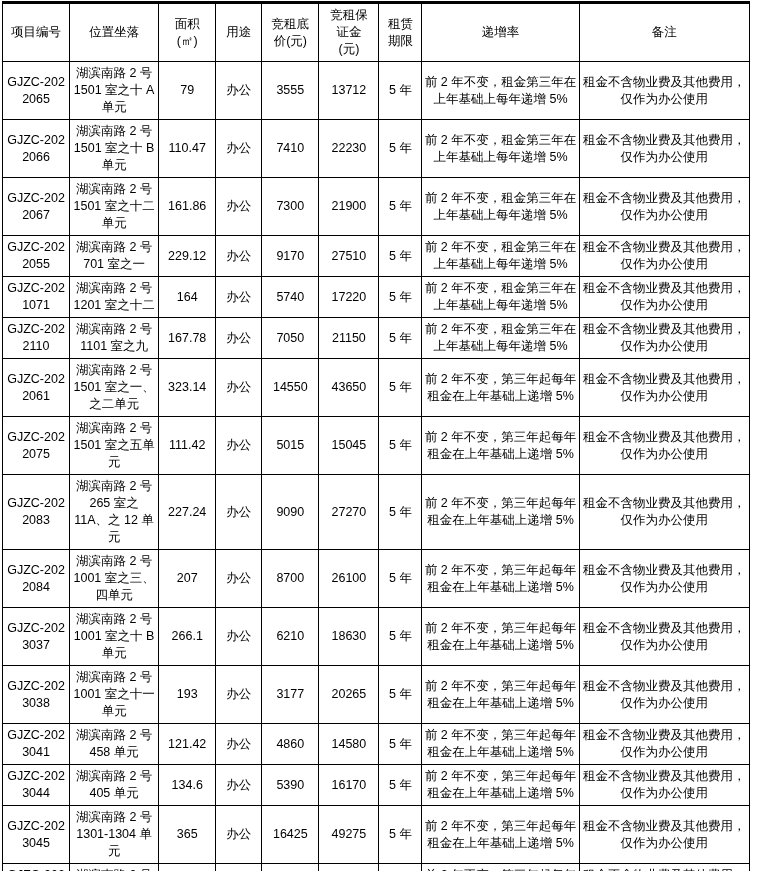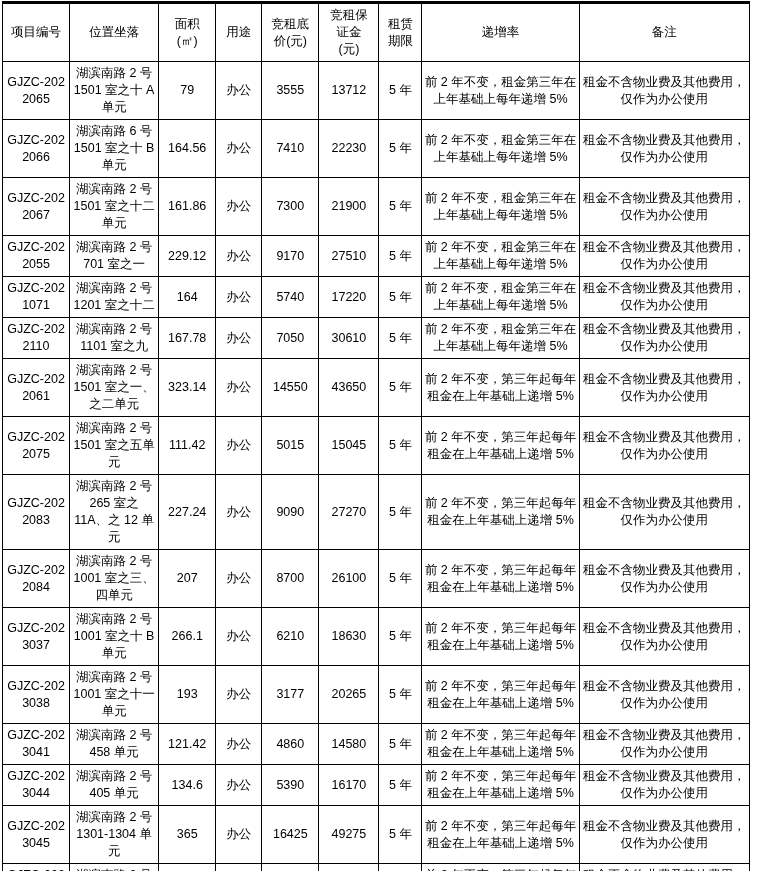--- a/index.html
+++ b/index.html
@@ -90,22 +90,22 @@
           <td class="c3">办公</td>
           <td class="c4">3555</td>
           <td class="c5">13712</td>
           <td class="c6">5 年</td>
           <td class="c7">前 2 年不变，租金第三年在上年基础上每年递增 5%</td>
           <td class="c8">租金不含物业费及其他费用，仅作为办公使用</td>
         </tr>
         <tr>
           <td class="c0">GJZC-202
 2066</td>
-          <td class="c1">湖滨南路 6 号 1501 室之十 B 单元</td>
-          <td class="c2">164.56</td>
+          <td class="c1">湖滨南路 2 号 1501 室之十 B 单元</td>
+          <td class="c2">110.47</td>
           <td class="c3">办公</td>
           <td class="c4">7410</td>
           <td class="c5">22230</td>
           <td class="c6">5 年</td>
           <td class="c7">前 2 年不变，租金第三年在上年基础上每年递增 5%</td>
           <td class="c8">租金不含物业费及其他费用，仅作为办公使用</td>
         </tr>
         <tr>
           <td class="c0">GJZC-202
 2067</td>
@@ -142,21 +142,21 @@
           <td class="c7">前 2 年不变，租金第三年在上年基础上每年递增 5%</td>
           <td class="c8">租金不含物业费及其他费用，仅作为办公使用</td>
         </tr>
         <tr>
           <td class="c0">GJZC-202
 2110</td>
           <td class="c1">湖滨南路 2 号 1101 室之九</td>
           <td class="c2">167.78</td>
           <td class="c3">办公</td>
           <td class="c4">7050</td>
-          <td class="c5">30610</td>
+          <td class="c5">21150</td>
           <td class="c6">5 年</td>
           <td class="c7">前 2 年不变，租金第三年在上年基础上每年递增 5%</td>
           <td class="c8">租金不含物业费及其他费用，仅作为办公使用</td>
         </tr>
         <tr>
           <td class="c0">GJZC-202
 2061</td>
           <td class="c1">湖滨南路 2 号 1501 室之一、之二单元</td>
           <td class="c2">323.14</td>
           <td class="c3">办公</td>

